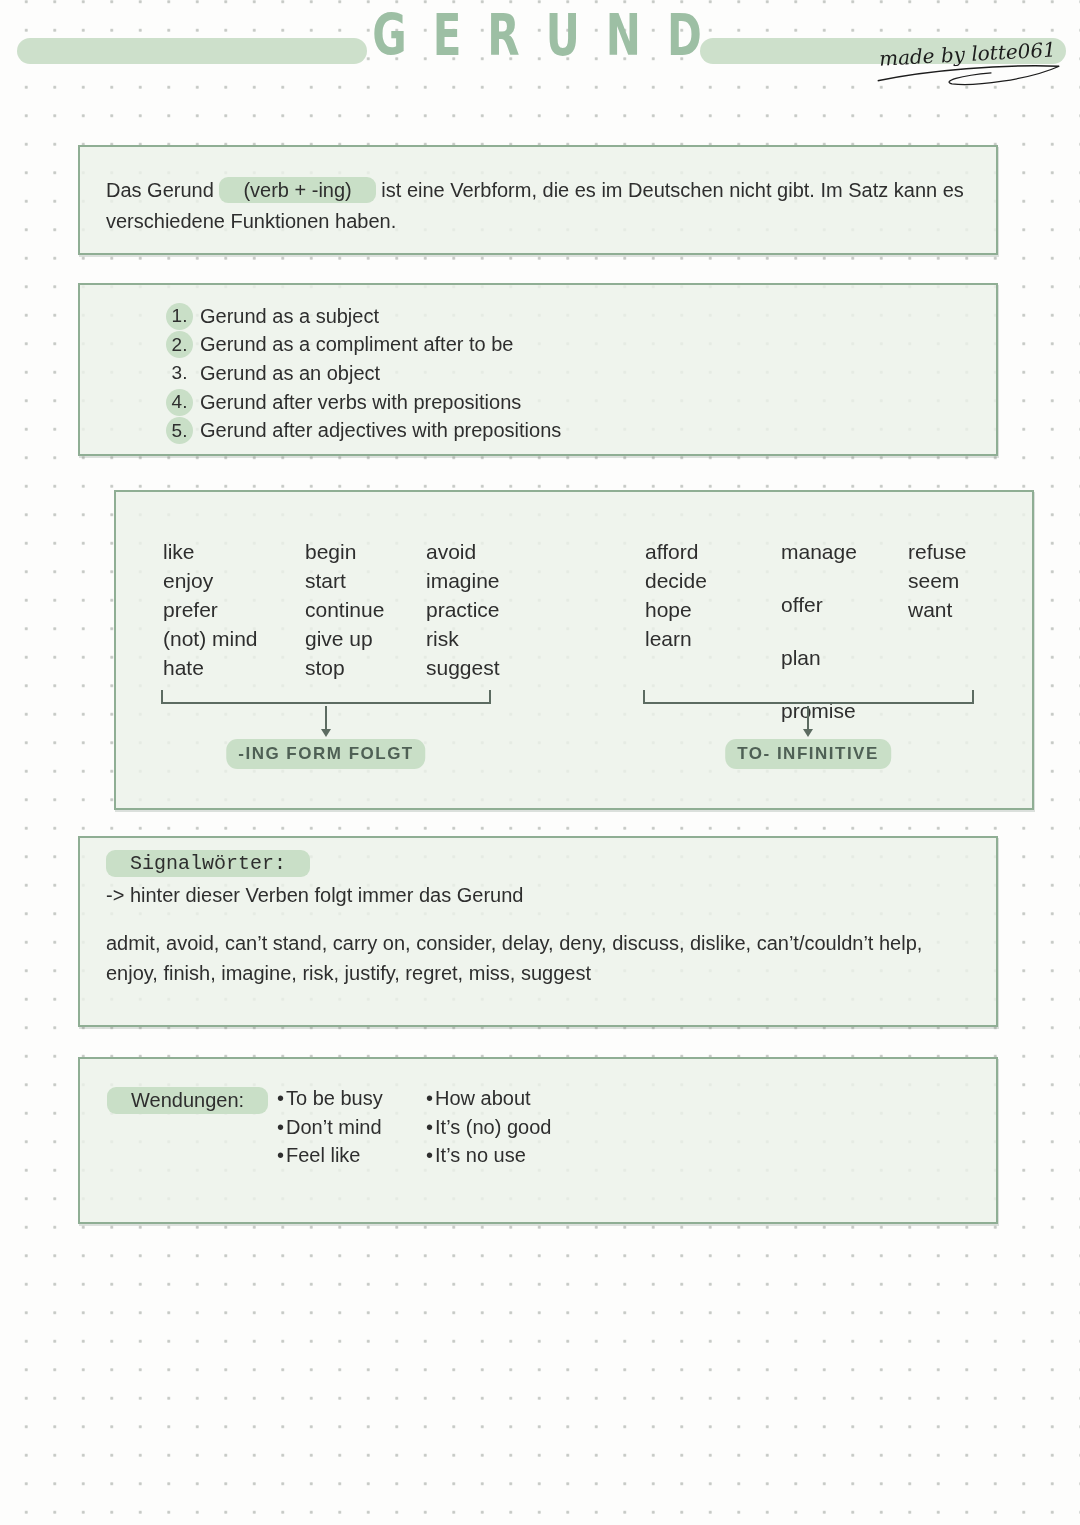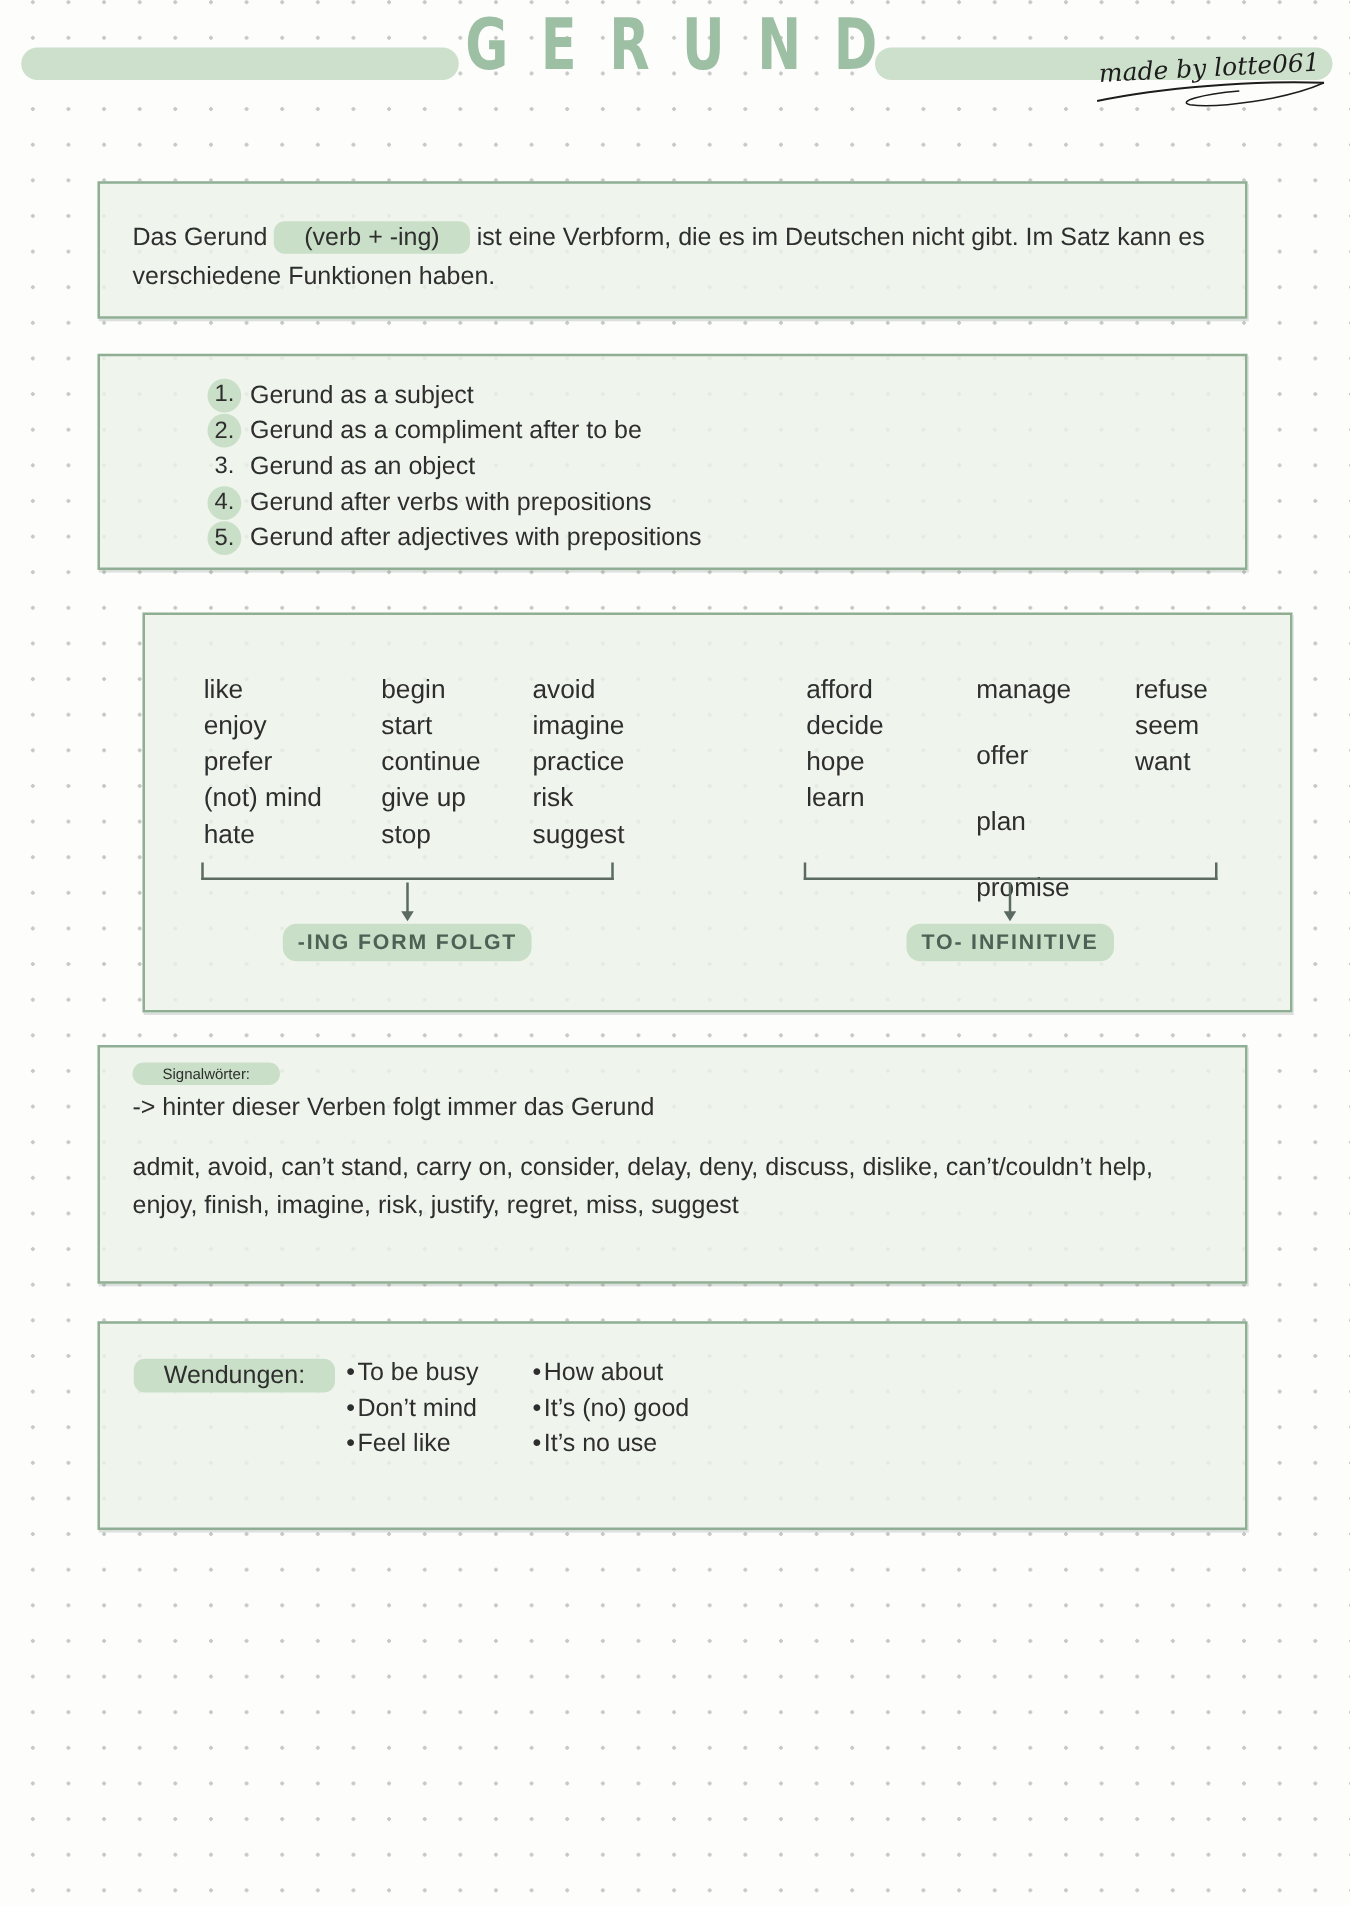--- a/index.html
+++ b/index.html
@@ -109,21 +109,21 @@
     position:absolute; top:247px; transform:translateX(-50%);
     background:var(--highlight-green); border-radius:11px;
     padding:5px 12px;
     font-size:17px; font-weight:bold; letter-spacing:1.5px;
     color:var(--label-ink); white-space:nowrap;
   }
   .label-ing { left:210px; } .label-to { left:692px; }
 
   
   .signal-box { top:836px; height:191px; padding:12px 26px 0; }
-  .signal-heading { display:inline-block; font-size:12px; }
+  .signal-heading { display:inline-block; font-size:20px;font-family:Liberation Mono, monospace; }
   .signal-subline { margin-top:7px; font-size:20px; }
   .signal-words { margin-top:21px; font-size:20px; line-height:30px; }
 
   
   .wend-box { top:1057px; height:167px; }
   .wend-heading { position:absolute; left:27px; top:28px; font-size:20px; }
   .wend-col { position:absolute; top:25px; list-style:none; }
   .wend-col1 { left:197px; } .wend-col2 { left:346px; }
   .wend-col li { font-size:20px; line-height:28.6px; white-space:nowrap; }
   .wend-col li::before { content:"•"; margin-right:2px; }

